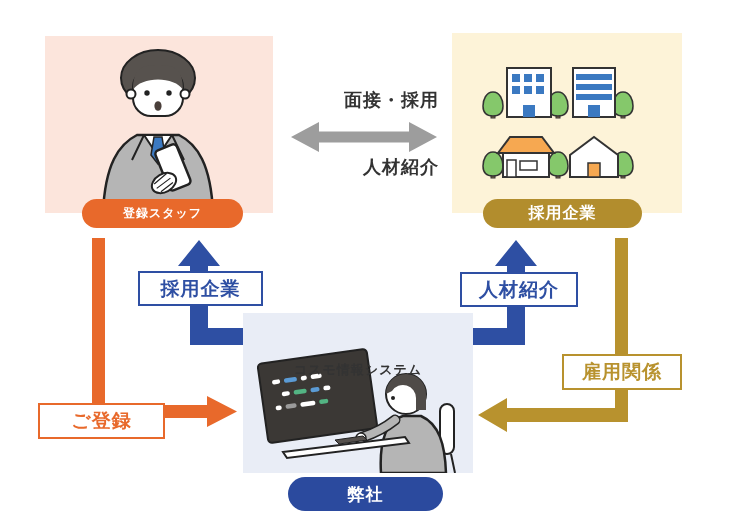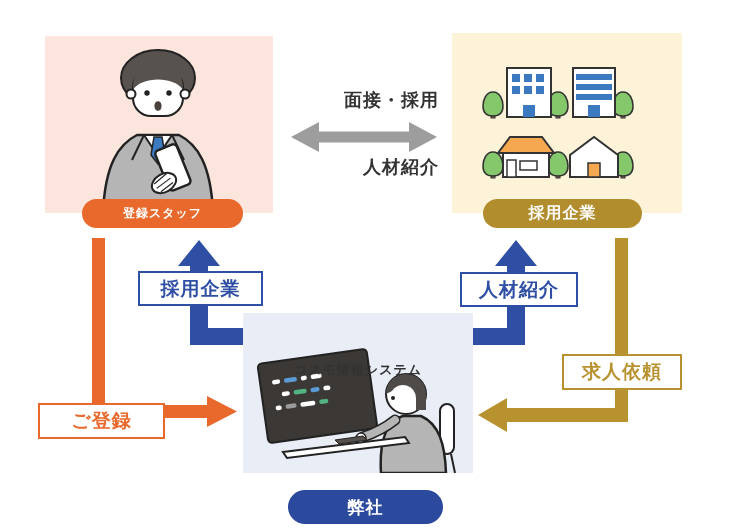--- a/index.html
+++ b/index.html
@@ -11,21 +11,21 @@
   .node svg{display:block;}
   .box-staff{left:45px;top:36px;width:228px;height:177px;background:var(--staff-bg);}
   .box-company{left:452px;top:33px;width:230px;height:180px;background:var(--company-bg);}
   .box-ours{left:243px;top:313px;width:230px;height:160px;background:var(--ours-bg);}
   .pill{
     position:absolute;z-index:3;display:flex;align-items:center;justify-content:center;
     color:#ffffff;font-weight:bold;letter-spacing:1px;
   }
   .pill-staff{left:82px;top:199px;width:161px;height:29px;border-radius:15px;background:var(--orange);font-size:12px;}
   .pill-company{left:483px;top:199px;width:159px;height:29px;border-radius:15px;background:var(--pill-gold);font-size:16px;}
-  .pill-ours{left:288px;top:477px;width:155px;height:34px;border-radius:17px;background:var(--pill-blue);font-size:17px;margin-top:13px;}
+  .pill-ours{left:288px;top:477px;width:155px;height:34px;border-radius:17px;background:var(--pill-blue);font-size:17px;}
   .sys-title{
     position:absolute;left:243px;top:321px;width:230px;z-index:2;
     text-align:center;font-size:13px;font-weight:bold;color:var(--text-dark);letter-spacing:1px;margin-top:40px;
   }
   .center-text{
     position:absolute;left:289px;width:150px;z-index:2;text-align:right;
     font-size:18px;color:var(--text-dark);font-weight:bold;letter-spacing:1px;
   }
   .center-upper{top:88px;}
   .center-lower{top:155px;}
@@ -180,15 +180,15 @@
     <path d="M291,137 L319,122 L319,131.5 L409,131.5 L409,122 L437,137 L409,152 L409,142.5 L319,142.5 L319,152 Z" fill="#9d9d9d"></path>
     <path d="M92,238 L92,418 L207,418 L207,427 L237,411.5 L207,396 L207,405 L105,405 L105,238 Z" fill="#e8692b"></path>
     <path d="M199,240 L220,266 L208,266 L208,328 L243,328 L243,345 L190,345 L190,266 L178,266 Z" fill="#2e4fa3"></path>
     <path d="M516,240 L537,266 L525,266 L525,345 L473,345 L473,328 L507,328 L507,266 L495,266 Z" fill="#2e4fa3"></path>
     <path d="M615,238 L628,238 L628,422 L507,422 L507,432 L478,415 L507,398 L507,408 L615,408 Z" fill="#b8922e"></path>
   </svg>
 
   <div class="tag tag-registration">ご登録</div>
   <div class="tag tag-job-referral">採用企業</div>
   <div class="tag tag-personnel-referral">人材紹介</div>
-  <div class="tag tag-job-request">求人依頼</div>
+  <div class="tag tag-job-request">雇用関係</div>
 
 </div>
 
 </body></html>

